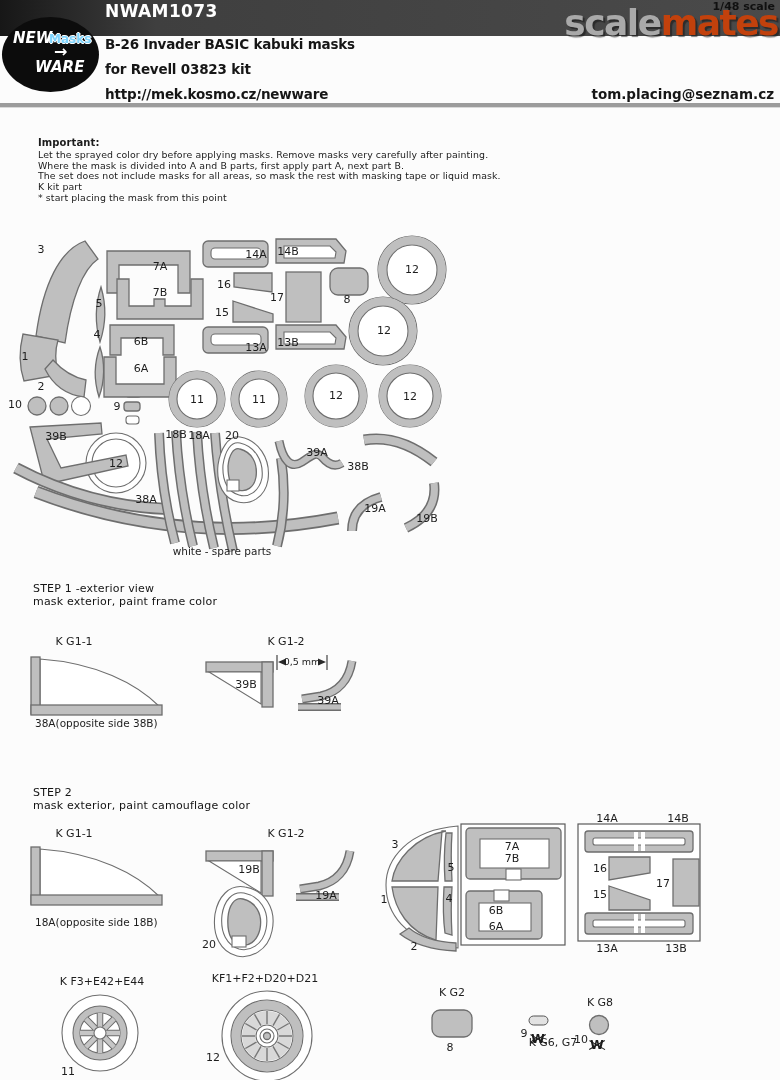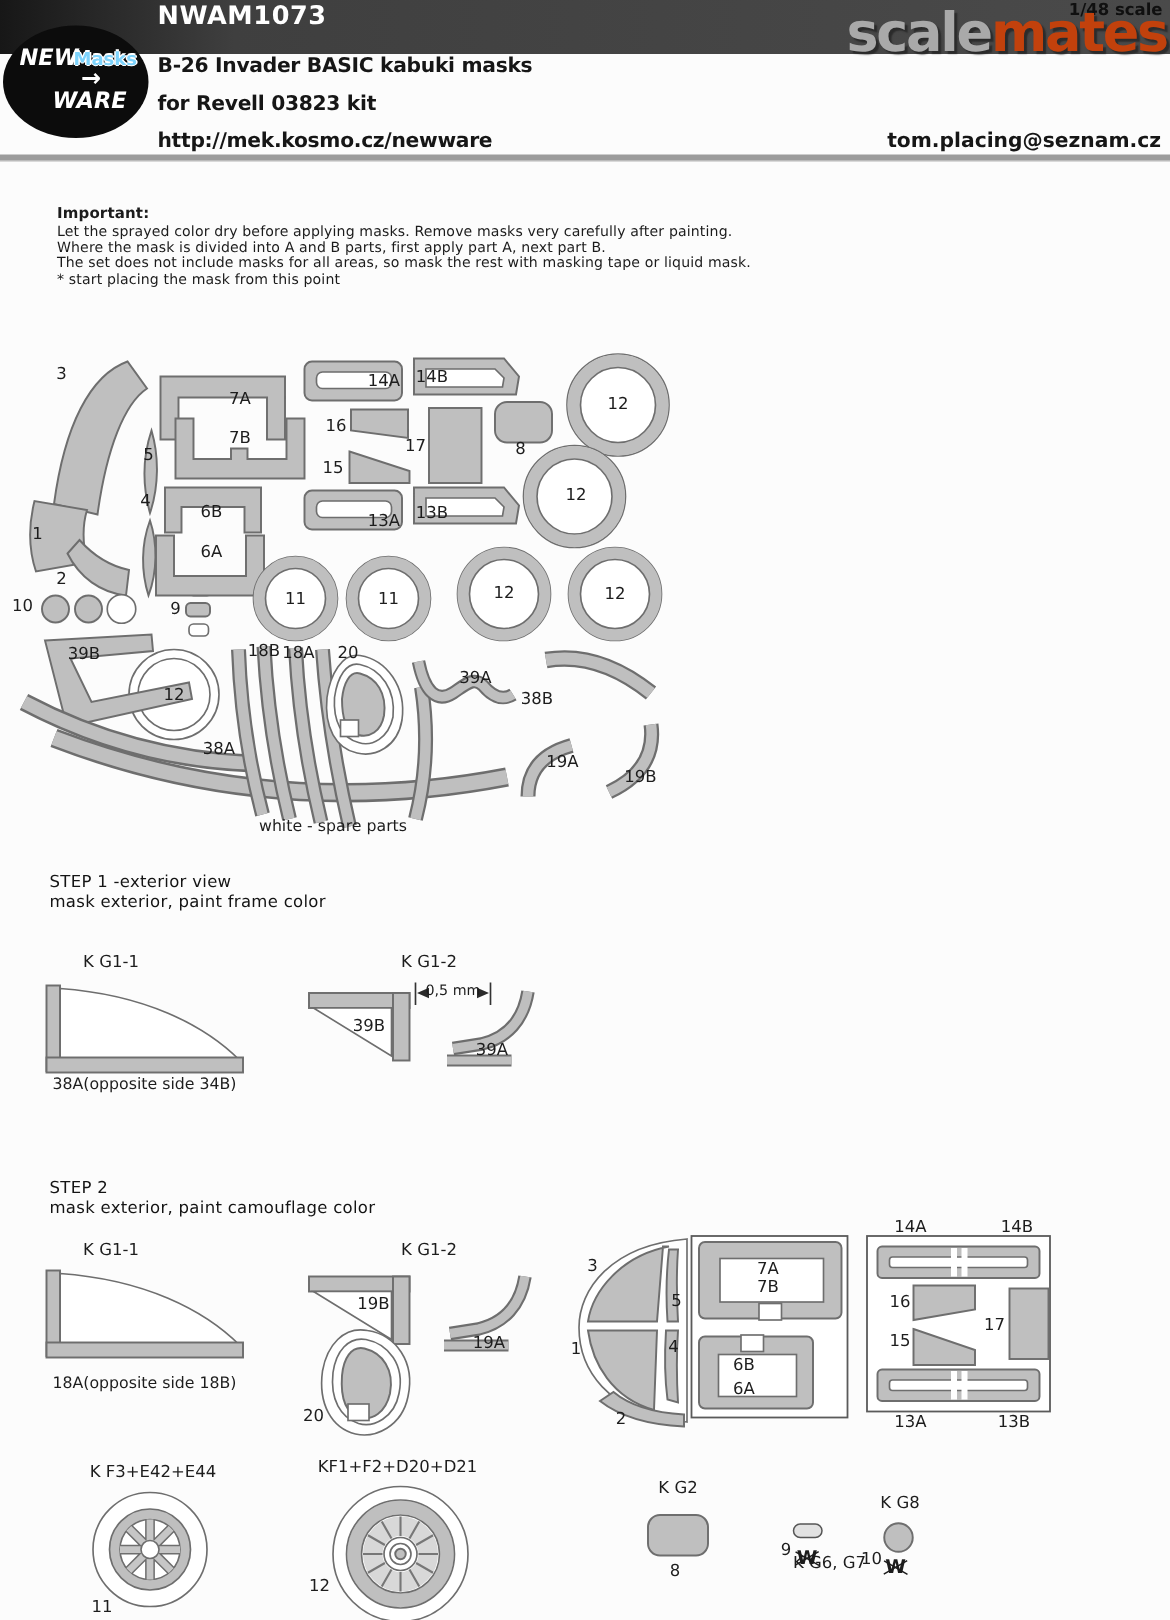--- a/index.html
+++ b/index.html
@@ -96,20 +96,21 @@
   <div class="hline url">http://mek.kosmo.cz/newware</div>
   <div class="email">tom.placing@seznam.cz</div>
   <div class="divider"></div>
 
   <div class="important">
     <div class="hd">Important:</div>
     <div id="important-lines">
         <div>Let the sprayed color dry before applying masks. Remove masks very carefully after painting.</div>
         <div>Where the mask is divided into A and B parts, first apply part A, next part B.</div>
         <div>The set does not include masks for all areas, so mask the rest with masking tape or liquid mask.</div>
+        <div>K kit part</div>
         <div>* start placing the mask from this point</div>
       </div>
   </div>
 
   <svg class="layer" width="780" height="1080" viewBox="0 0 780 1080">
 
     <g>
 
       <path class="pf" d="M85,241 C60,250 43,284 36,336 L65,343 C71,299 83,269 98,259 Z"></path>
       <path class="pf" d="M101,287 C95,305 95,324 100,342 C106,324 106,304 101,287 Z"></path>
@@ -321,21 +322,21 @@
       <span class="lbl " style="left: 375px; top: 508px;">19A</span>
       <span class="lbl " style="left: 427px; top: 518px;">19B</span>
       <span class="lbl cap" style="left: 222px; top: 551px;">white - spare parts</span>
       <span class="lbl la st" style="left: 33px; top: 588px;">STEP 1 -exterior view</span>
       <span class="lbl la st" style="left: 33px; top: 601px;">mask exterior, paint frame color</span>
       <span class="lbl " style="left: 74px; top: 641px;">K G1-1</span>
       <span class="lbl " style="left: 286px; top: 641px;">K G1-2</span>
       <span class="lbl dim" style="left: 302px; top: 661px;">0,5 mm</span>
       <span class="lbl " style="left: 246px; top: 684px;">39B</span>
       <span class="lbl " style="left: 328px; top: 700px;">39A</span>
-      <span class="lbl la cap" style="left: 35px; top: 723px;">38A(opposite side 34B)</span>
+      <span class="lbl la cap" style="left: 35px; top: 723px;">38A(opposite side 38B)</span>
       <span class="lbl la st" style="left: 33px; top: 792px;">STEP 2</span>
       <span class="lbl la st" style="left: 33px; top: 805px;">mask exterior, paint camouflage color</span>
       <span class="lbl " style="left: 74px; top: 833px;">K G1-1</span>
       <span class="lbl " style="left: 286px; top: 833px;">K G1-2</span>
       <span class="lbl " style="left: 249px; top: 869px;">19B</span>
       <span class="lbl " style="left: 326px; top: 895px;">19A</span>
       <span class="lbl " style="left: 209px; top: 944px;">20</span>
       <span class="lbl la cap" style="left: 35px; top: 922px;">18A(opposite side 18B)</span>
       <span class="lbl " style="left: 395px; top: 844px;">3</span>
       <span class="lbl " style="left: 451px; top: 867px;">5</span>

